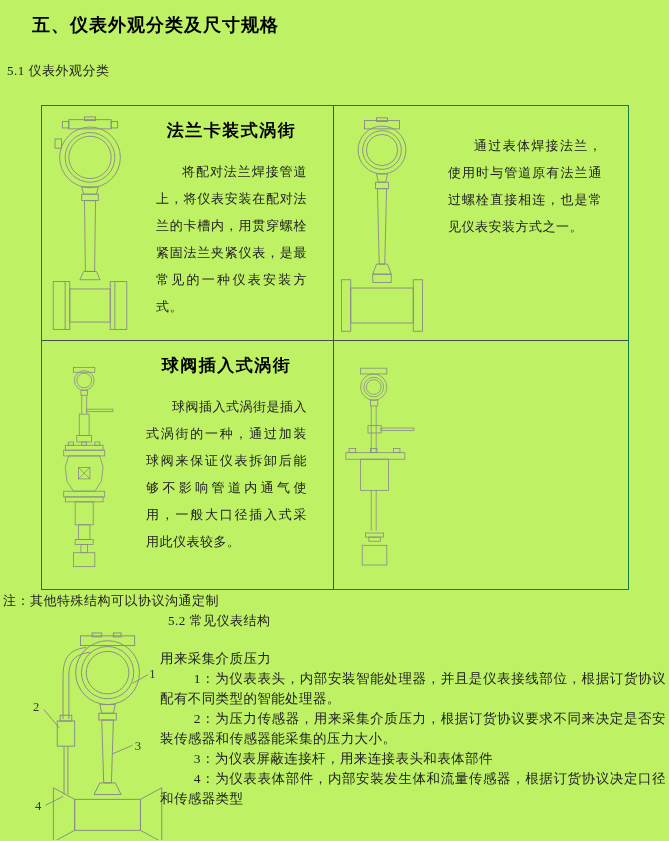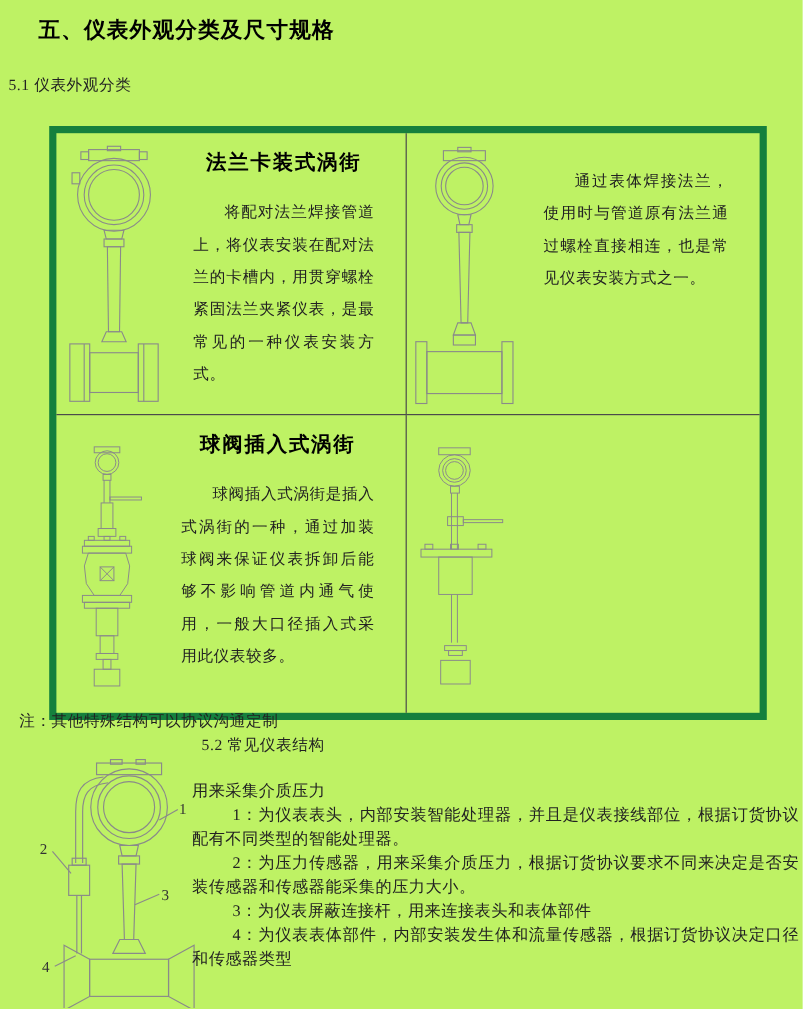--- a/index.html
+++ b/index.html
@@ -19,41 +19,41 @@
   .sec51{
     position:absolute;left:7px;top:62px;
     font-size:13px;color:#222;letter-spacing:0.5px;
   }
   .cls-table{
     position:absolute;left:41px;top:105px;
     width:586px;height:483px;
     display:grid;
     grid-template-columns:292px 294px;
     grid-template-rows:235px 248px;
-    border:6px solid #15803d;
+    border:1px solid #15803d;
   }
   .cell{display:flex;box-sizing:border-box;overflow:hidden;}
   .cell.b-right{border-right:1px solid #4b4b4b;}
   .cell.b-bottom{border-bottom:1px solid #4b4b4b;}
   .ill{flex:none;display:flex;justify-content:center;align-items:flex-start;padding-top:5px;}
   .ill.w1{width:96px;}
   .ill.w2{width:86px;}
   .cell-text{flex:1;padding:10px 10px 0 2px;}
   .cell-title{
     text-align:center;
     font-size:17px;font-weight:bold;letter-spacing:1.5px;color:#000;
     margin:3px 0 6px 0;
   }
   .cell-desc{
     margin:16px;
     font-size:13px;line-height:27px;letter-spacing:0.5px;
     text-align:justify;text-indent:2em;color:#222;
   }
   .note{
-    position:absolute;left:16px;top:592px;
+    position:absolute;left:3px;top:592px;
     font-size:13px;letter-spacing:0.5px;color:#222;
   }
   .sec52{
     position:absolute;left:168px;top:612px;
     font-size:13px;letter-spacing:0.5px;color:#222;text-align:center;
   }
   .diagram{position:absolute;left:22px;top:632px;}
   .struct-text{
     position:absolute;left:160px;top:649px;width:506px;
     font-size:13.5px;line-height:20px;letter-spacing:0.4px;color:#222;

